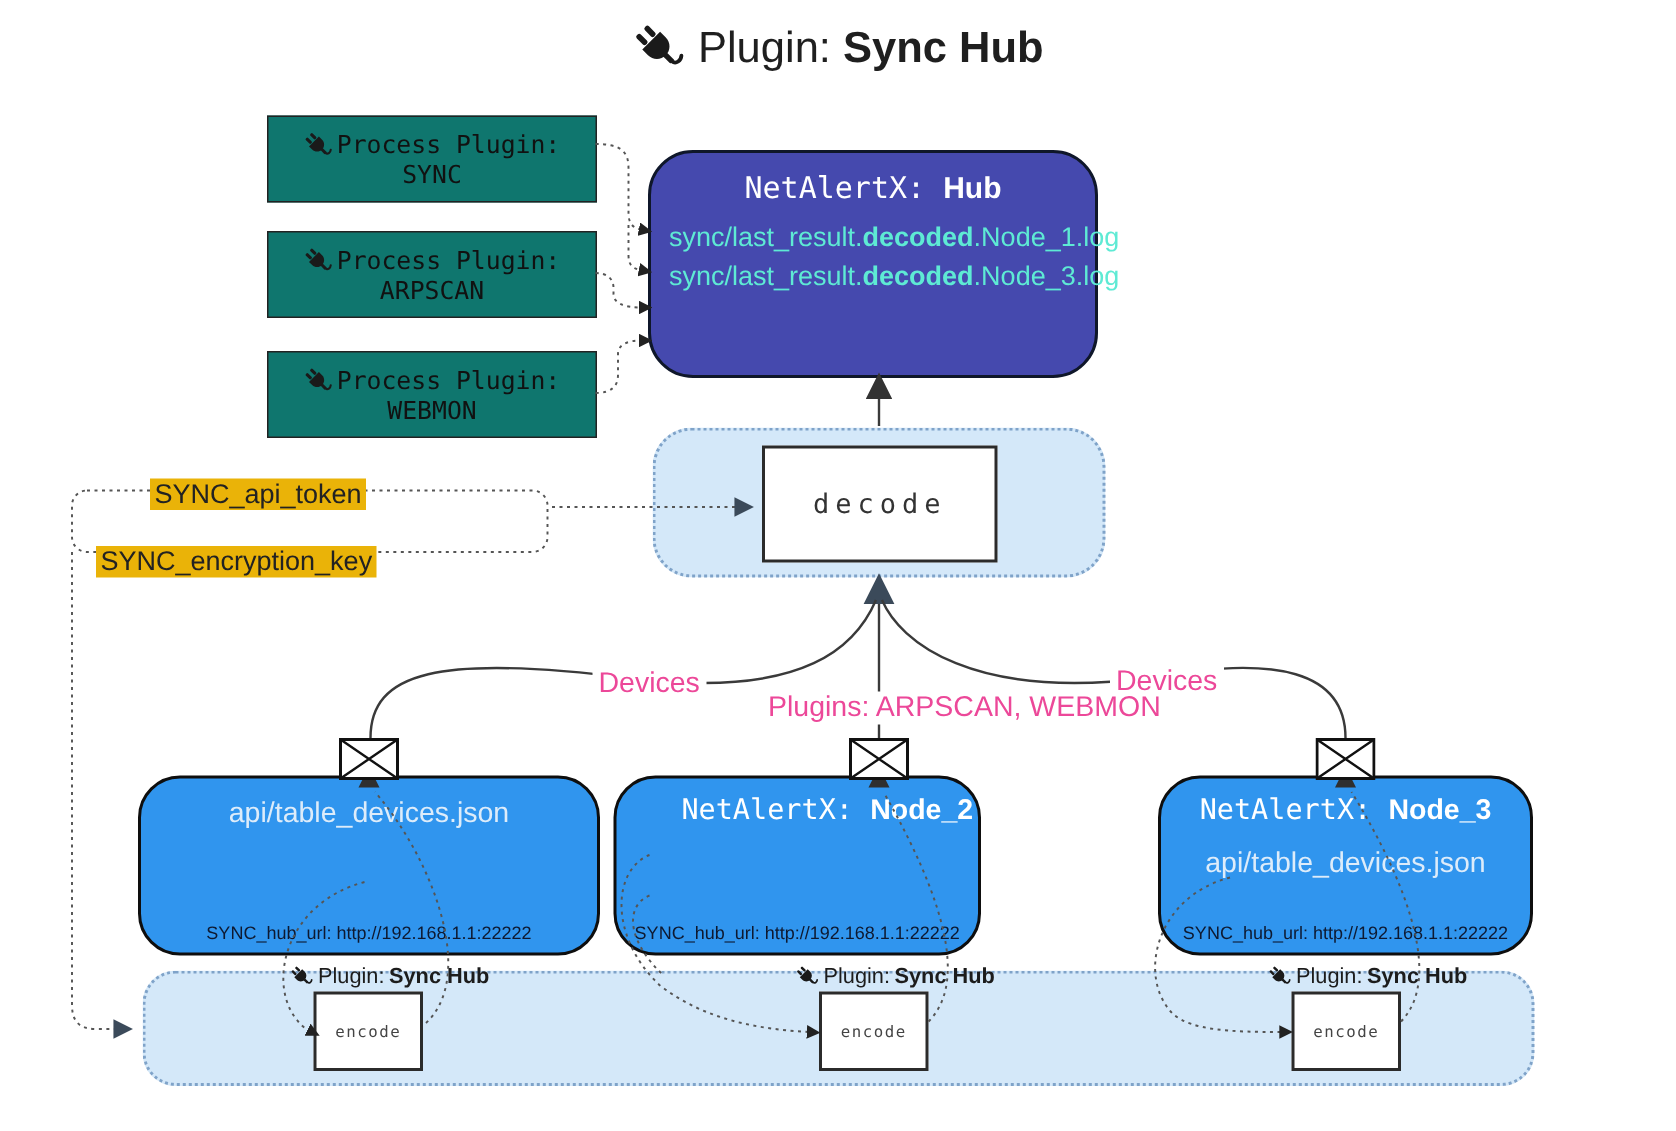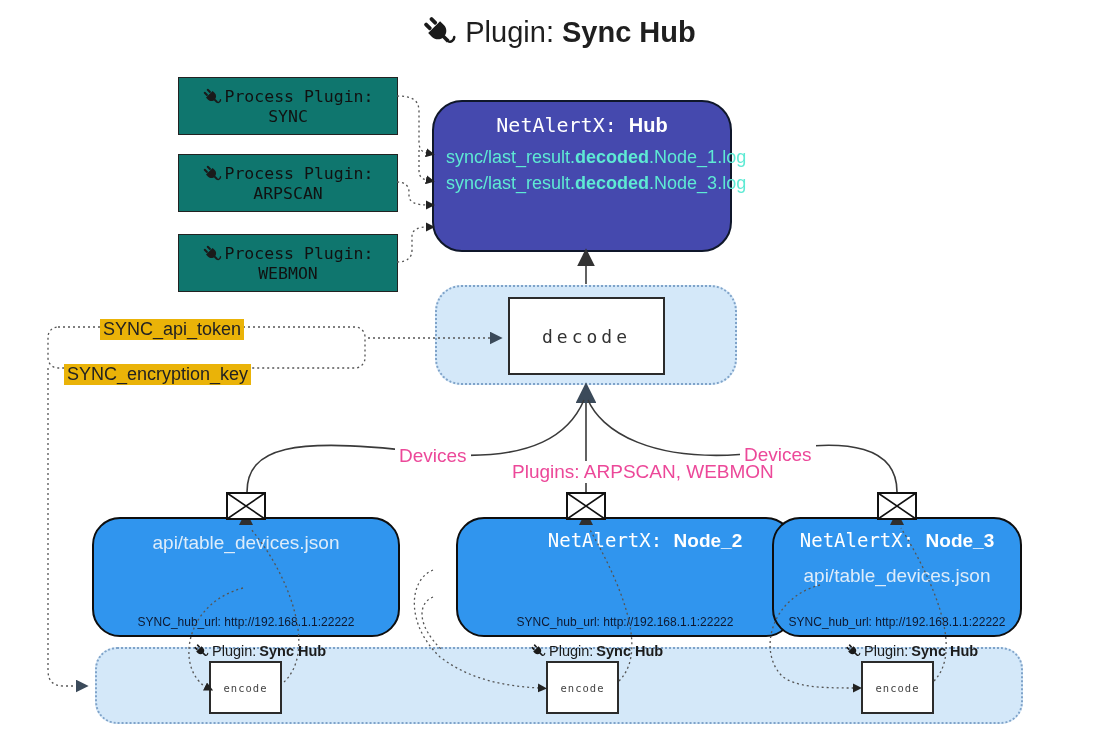--- a/index.html
+++ b/index.html
@@ -49,21 +49,21 @@
 
   
   .edge-label{background:#fff;font-size:19px;color:#ec4899;z-index:6;padding:0 4px;white-space:nowrap;}
   .dev-left{left:395px;top:445px;}
   .dev-right{left:740px;top:444px;}
   .plug-mid{left:508px;top:461px;}
 
   
   .node{top:517px;height:120px;border-radius:28px;background:#3095ee;border:2px solid #0e0e0e;
         z-index:2;box-sizing:border-box;}
-  .n1{left:92px;width:308px;} .n2{left:456px;width:338px;padding-left:40px;} .n3{left:772px;width:250px;}
+  .n1{left:92px;width:308px;} .n2{left:409px;width:245px;padding-left:40px;} .n3{left:772px;width:250px;}
   .node-title{margin-top:10px;text-align:center;font-size:19px;color:#fff;white-space:nowrap;}
   .node-line{margin-top:13px;text-align:center;font-size:19px;color:#ddecfa;white-space:nowrap;}
   .node-line.l2{margin-top:8px;font-size:14.5px;}
   .node-line.l2 + .node-line.l2{margin-top:7px;}
   .node-url{position:absolute;left:0;bottom:6px;width:100%;text-align:center;
             font-size:12px;color:#0e1930;}
 
   
   .env{z-index:6;} .env svg{display:block;}
   .env1{left:226px;top:492px;} .env2{left:566px;top:492px;} .env3{left:877px;top:492px;}

